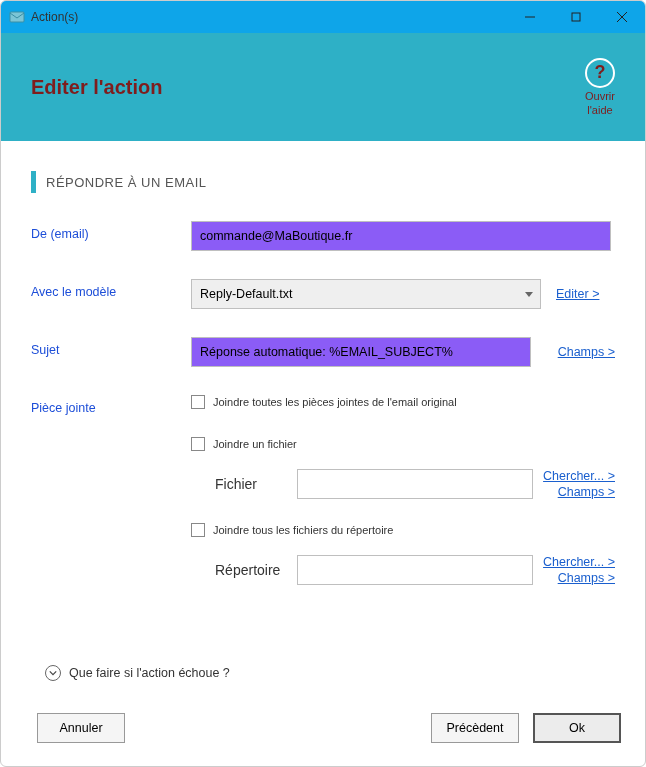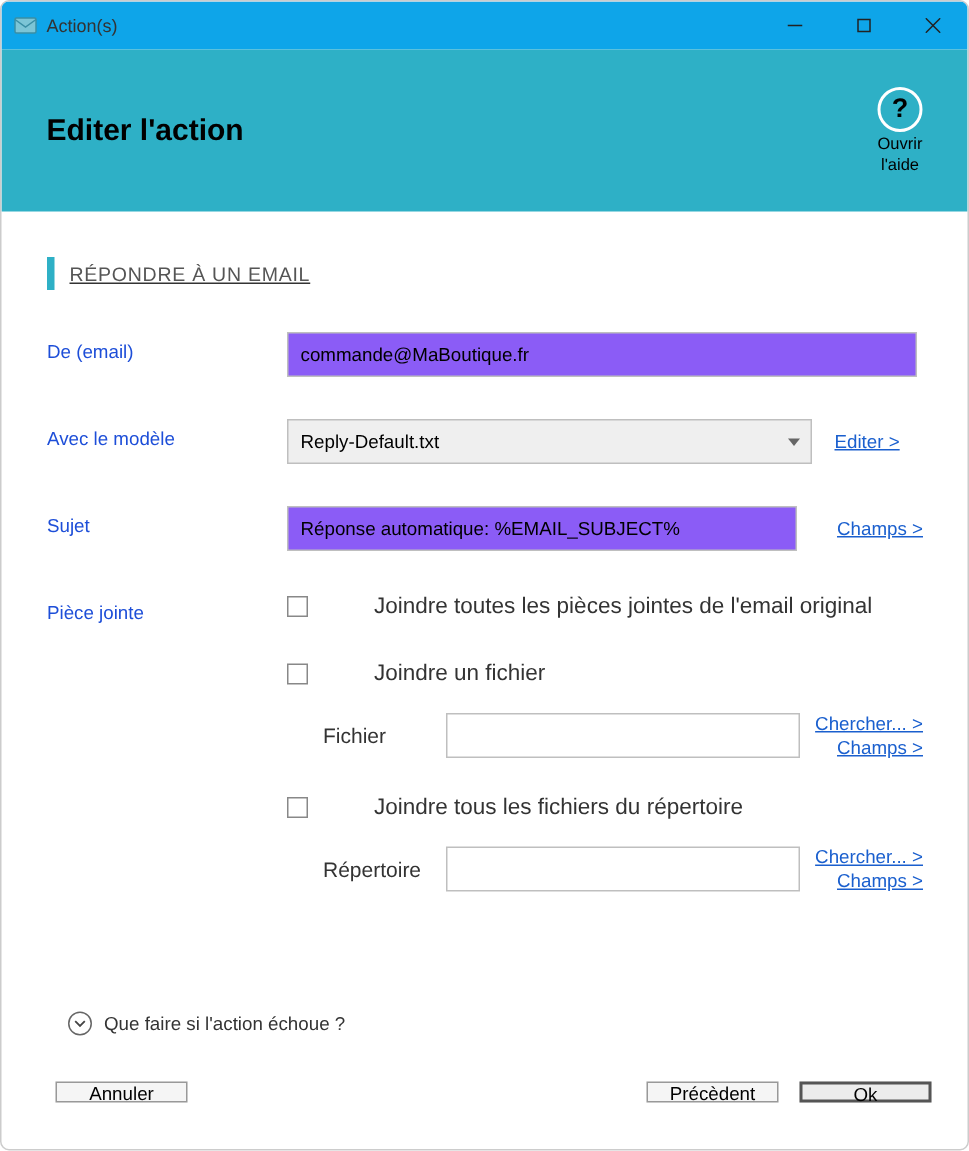--- a/index.html
+++ b/index.html
@@ -5,60 +5,60 @@
 * { box-sizing: border-box; margin: 0; padding: 0; }
 body { font-family: "Segoe UI", Tahoma, sans-serif; font-size: 13px; color: #333; background: #fff; width: 646px; height: 767px; border: 1px solid #ccc; border-radius: 6px; overflow: hidden; display: flex; flex-direction: column; }
 
 .titlebar { height: 32px; display: flex; align-items: center; padding: 0 0 0 8px; background: #0ea5e9; }
 .titlebar-icon { width: 16px; height: 16px; margin-right: 6px; }
 .titlebar-title { flex: 1; font-size: 12px; }
 .titlebar-ctrls { display: flex; }
 .titlebar-btn { width: 46px; height: 32px; display: flex; align-items: center; justify-content: center; background: transparent; border: none; }
 .titlebar-btn svg { width: 10px; height: 10px; }
 
-.header { background: #2eb0c6; height: 108px; display: flex; align-items: center; justify-content: space-between; padding: 0 30px; color: #000000; gap: 44px; }
+.header { background: #2eb0c6; height: 108px; display: flex; align-items: center; justify-content: space-between; padding: 0 30px; color: #7f1d1d; gap: 44px; }
 .header-title { font-size: 20px; font-weight: 600; }
 .help-block { display: flex; flex-direction: column; align-items: center; gap: 2px; cursor: pointer; }
 .help-circle { width: 30px; height: 30px; border: 2px solid #fff; border-radius: 50%; display: flex; align-items: center; justify-content: center; font-size: 18px; font-weight: bold; }
 .help-label { font-size: 11px; line-height: 1.1; text-align: center; }
 
 .content { flex: 1; padding: 30px 30px 20px 30px; overflow-y: auto; }
 
-.section-head { display: flex; align-items: center; margin-bottom: 28px; text-decoration: underline; }
+.section-head { display: flex; align-items: center; margin-bottom: 28px; }
 .section-bar { width: 5px; height: 22px; background: #2eb0c6; margin-right: 10px; }
 .section-title { font-size: 13px; letter-spacing: 0.5px; color: #555; }
 
 .row { display: flex; align-items: flex-start; margin-bottom: 28px; }
 .label-col { width: 160px; padding-top: 6px; font-size: 12.5px; color: #1d4ed8; }
 .field-col { flex: 1; display: flex; flex-direction: column; gap: 6px; }
 .field-line { display: flex; align-items: center; gap: 15px; }
 .input, .select { width: 100%; height: 30px; padding: 0 8px; font-size: 12.5px; border: 1px solid #bfbfbf; background: #8b5cf6; }
 .select { background: #efefef; appearance: none; padding-right: 22px; }
 .select-wrap { position: relative; flex: 1; max-width: 350px; }
 .select-wrap::after { content: ""; position: absolute; right: 8px; top: 13px; border-left: 4px solid transparent; border-right: 4px solid transparent; border-top: 5px solid #666; pointer-events: none; }
 .input-wide { max-width: 420px; }
 .link { color: #1a5fce; text-decoration: underline; white-space: nowrap; font-size: 12.5px; cursor: pointer; }
 .link-col { display: flex; flex-direction: column; align-items: flex-end; gap: 2px; margin-left: auto; }
 
 .chk-line { display: flex; align-items: center; gap: 8px; margin-bottom: 6px; }
 .chk { width: 14px; height: 14px; border: 1.5px solid #888; background: #fff; cursor: pointer; }
-.chk-label { font-size: 15px; margin-left: 36px; }
+.chk-label { font-size: 11px; }
 
 .subrow { display: flex; align-items: center; gap: 10px; margin: 6px 0 18px 24px; }
 .sublabel { width: 72px; font-size: 14px; }
 .subinput { flex: 1; height: 30px; border: 1px solid #bfbfbf; max-width: 240px; }
 
 .expander { display: flex; align-items: center; gap: 8px; margin: 14px 0 10px 14px; cursor: pointer; }
 .expander-icon { width: 16px; height: 16px; border: 1.5px solid #666; border-radius: 50%; display: flex; align-items: center; justify-content: center; }
 .expander-icon svg { width: 8px; height: 8px; }
 .expander-label { font-size: 12.5px; }
 
 .footer { height: 58px; border-top: 0; display: flex; align-items: center; padding: 0 24px 18px 36px; gap: 14px; }
 .footer-spacer { flex: 1; }
-.btn { min-width: 88px; height: 14px; padding: 0 14px; background: #f5f5f5; border: 1px solid #999; font-size: 12.5px; cursor: pointer; }
+.btn { min-width: 88px; height: 30px; padding: 0 14px; background: #f5f5f5; border: 1px solid #999; font-size: 12.5px; cursor: pointer; }
 .btn-ok { background: #ececec; border: 2px solid #555; }
 
 </style>
 </head>
 <body>
 
 <div class="titlebar">
   <span class="titlebar-icon">
     <svg viewBox="0 0 16 16">
         <rect x="1" y="3" width="14" height="10" rx="1" fill="#7cc5d6" stroke="#3a8fa5" stroke-width="1"></rect>

